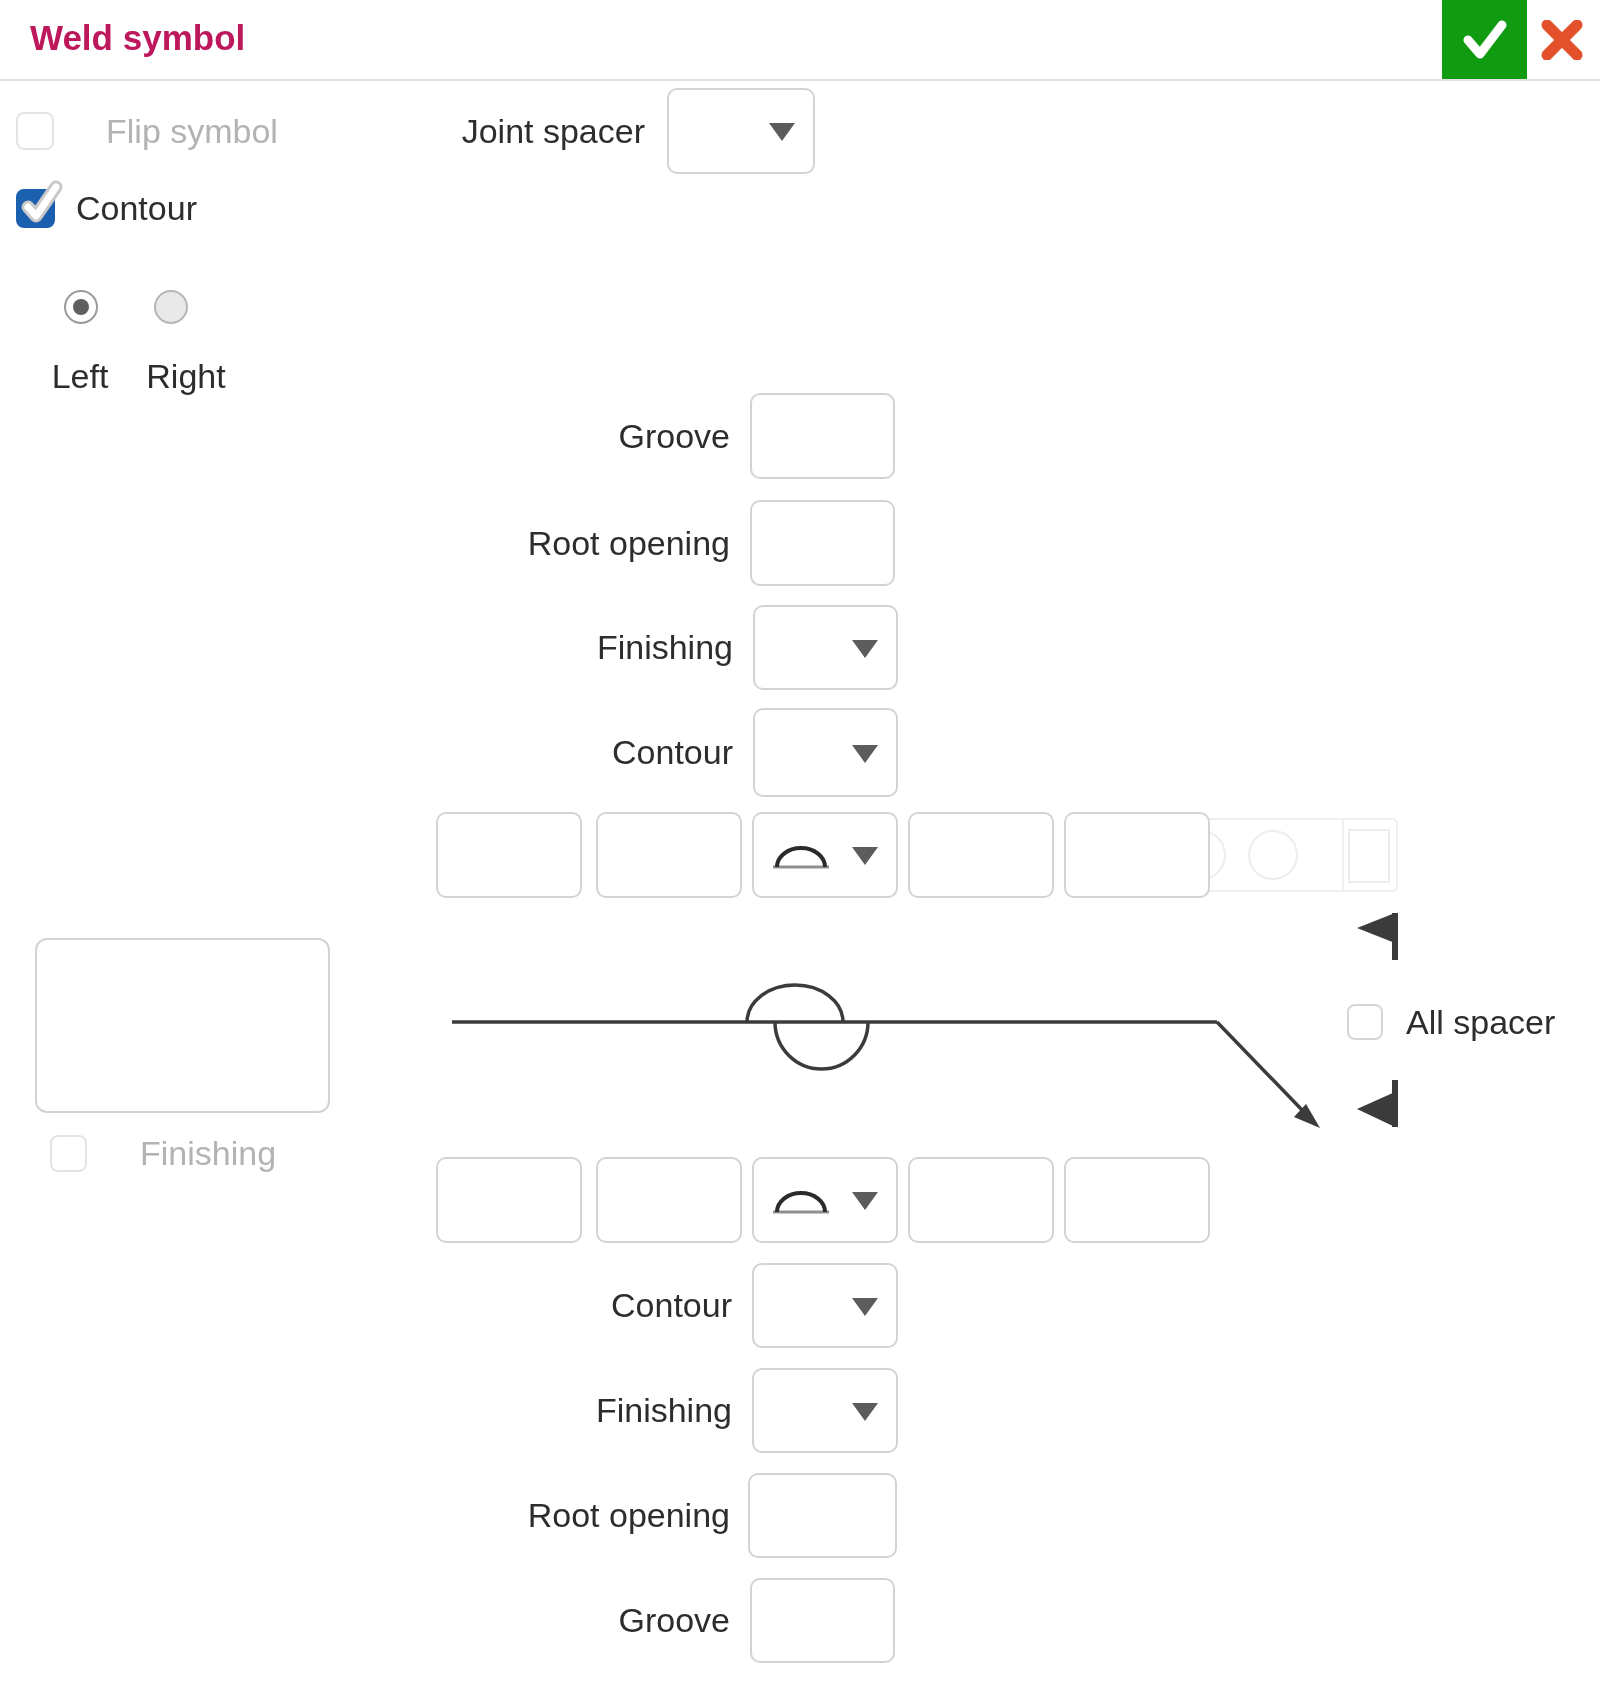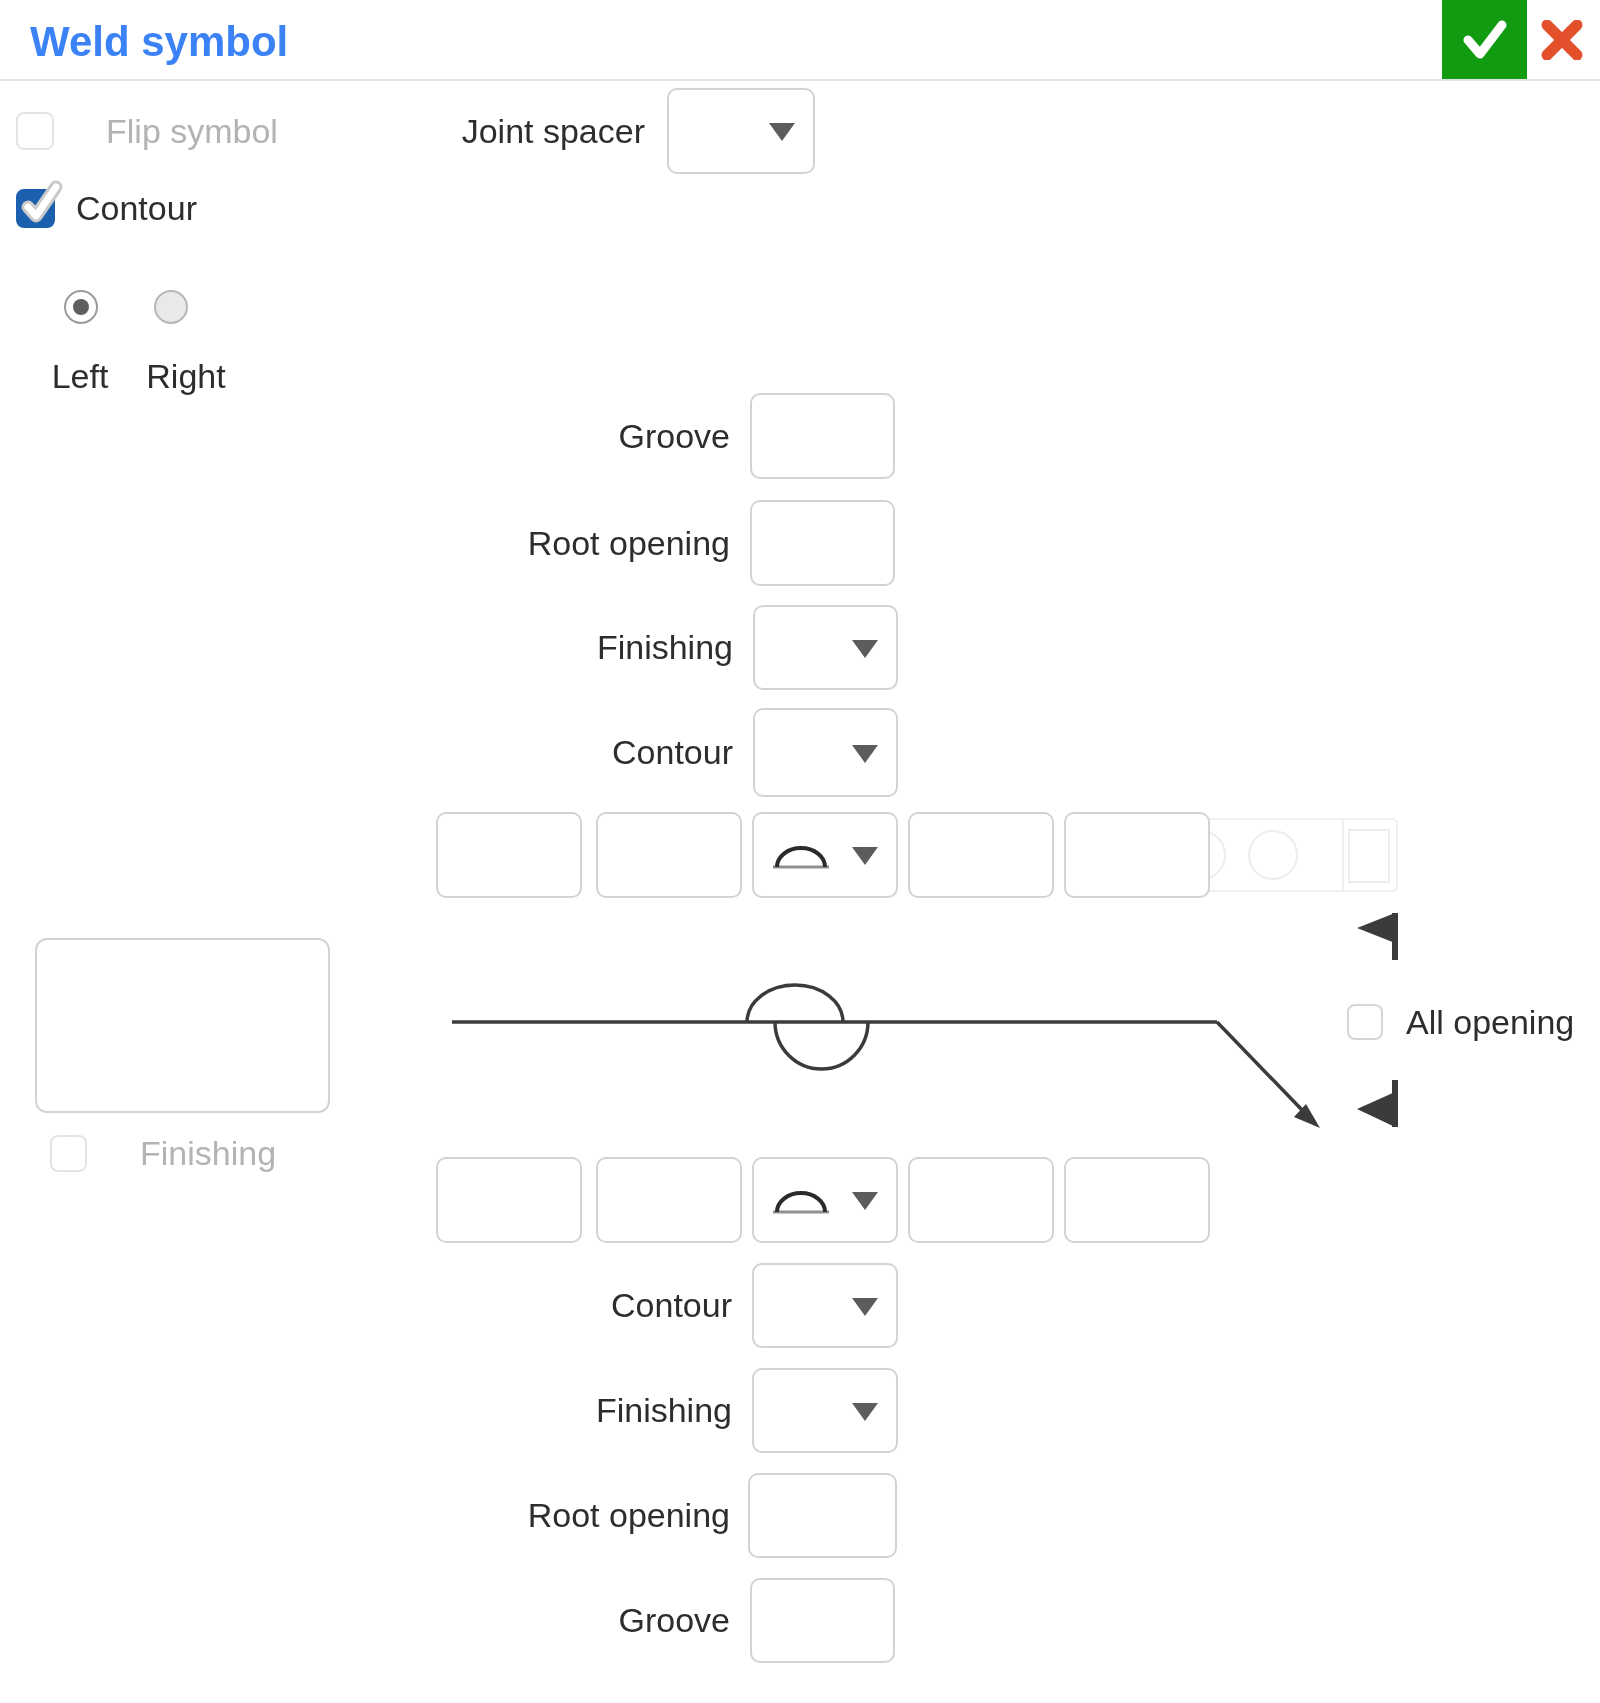--- a/index.html
+++ b/index.html
@@ -2,21 +2,21 @@
 <html><head>
 <meta charset="utf-8">
 <style>
   html,body{margin:0;padding:0;background:#fff;}
   body{width:1600px;height:1703px;position:relative;overflow:hidden;
        font-family:"Liberation Sans",sans-serif;color:#2d2d2d;}
   .abs{position:absolute;}
   .lbl{font-size:34px;color:#2d2d2d;display:flex;align-items:center;}
   .lbl.right{justify-content:flex-end;text-align:center;}
   .lbl.disabled{color:#b3b3b3;margin-left:32px;}
-  .title{font-size:42px;font-weight:bold;color:#3b82f6;}
+  .title{font-size:35px;font-weight:bold;color:#be185d;}
   .divider{background:#e2e2e2;height:2px;width:1600px;left:0;top:79px;}
   .btn-confirm{left:1442px;top:0;width:85px;height:79px;display:flex;align-items:center;justify-content:center;cursor:pointer;}
   .btn-close{left:1538px;top:18px;width:48px;height:44px;display:flex;align-items:center;justify-content:center;cursor:pointer;}
   .field{background:#fff;border:2px solid #d3d3d3;border-radius:10px;box-sizing:border-box;}
   input.field{outline:none;font-size:34px;padding:0 14px;font-family:"Liberation Sans",sans-serif;color:#2d2d2d;}
   textarea.field{outline:none;resize:none;font-size:34px;padding:10px;font-family:"Liberation Sans",sans-serif;border-radius:12px;}
   .select{display:flex;align-items:center;}
   .tri{width:0;height:0;border-left:13px solid transparent;border-right:13px solid transparent;border-top:18px solid #5c5c5c;position:absolute;right:18px;top:50%;margin-top:-8px;}
   .checkbox{width:38px;height:38px;background:#fff;border:2px solid #d6d6d6;border-radius:8px;box-sizing:border-box;}
   .checkbox.disabled{border-color:#e4e4e4;}
@@ -125,21 +125,21 @@
     <line x1="995" y1="33" x2="995" y2="80" stroke="#3b3b3b" stroke-width="6"></line>
     <polygon points="995,33 995,63 957,48" fill="#3b3b3b"></polygon>
   </g>
   <g>
     <line x1="995" y1="200" x2="995" y2="247" stroke="#3b3b3b" stroke-width="6"></line>
     <polygon points="995,212 995,247 957,229" fill="#3b3b3b"></polygon>
   </g>
 </svg>
 
 <div class="abs checkbox" style="left:1347px;top:1004px;width:36px;height:36px;"></div>
-<div class="abs lbl" style="left:1406px;top:1003px;height:38px;">All opening</div>
+<div class="abs lbl" style="left:1406px;top:1003px;height:38px;">All spacer</div>
 
 <textarea class="abs field" style="left: 35px; top: 938px; width: 295px; height: 175px;"></textarea>
 <div class="abs checkbox disabled" style="left:50px;top:1135px;width:37px;height:37px;"></div>
 <div class="abs lbl disabled" style="left:108px;top:1135px;height:37px;">Finishing</div>
 
 <input class="abs field zi" style="left: 436px; top: 1157px; width: 146px; height: 86px;" value="">
 <input class="abs field zi" style="left: 596px; top: 1157px; width: 146px; height: 86px;" value="">
 <div class="abs field select zi" style="left:752px;top:1157px;width:146px;height:86px;">
   <svg style="position:absolute;left:18px;top:29px;" width="58" height="28" viewBox="0 0 58 28">
     <line x1="1" y1="24" x2="57" y2="24" stroke="#8f8f8f" stroke-width="3"></line>

